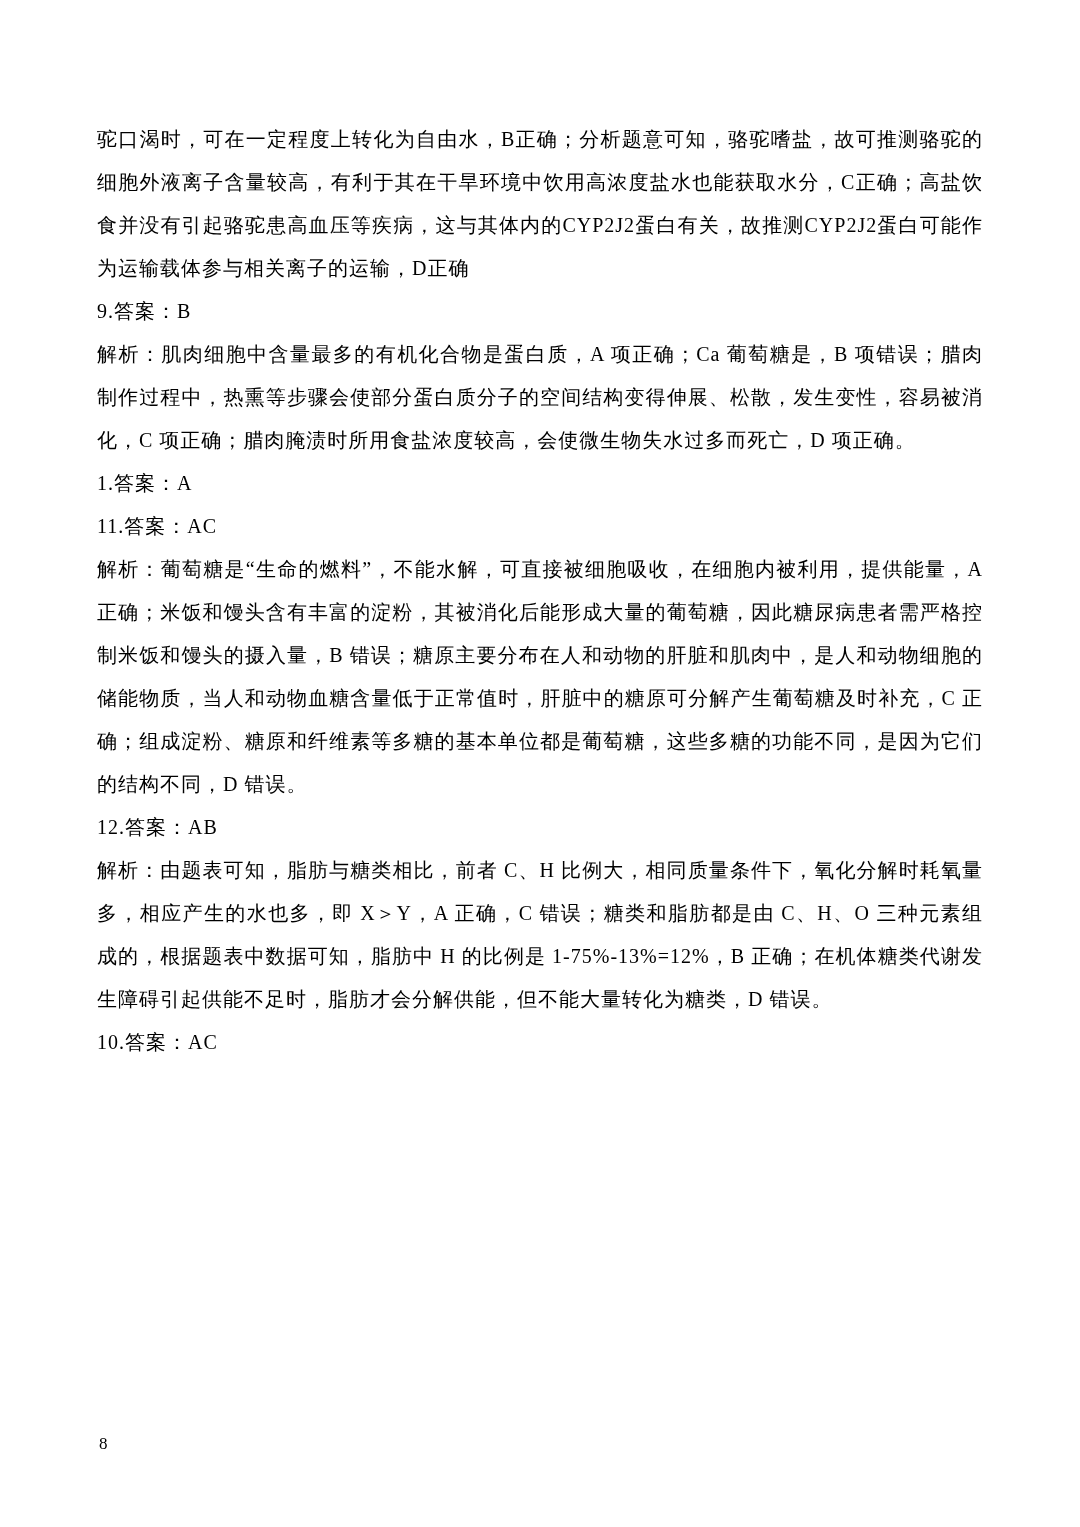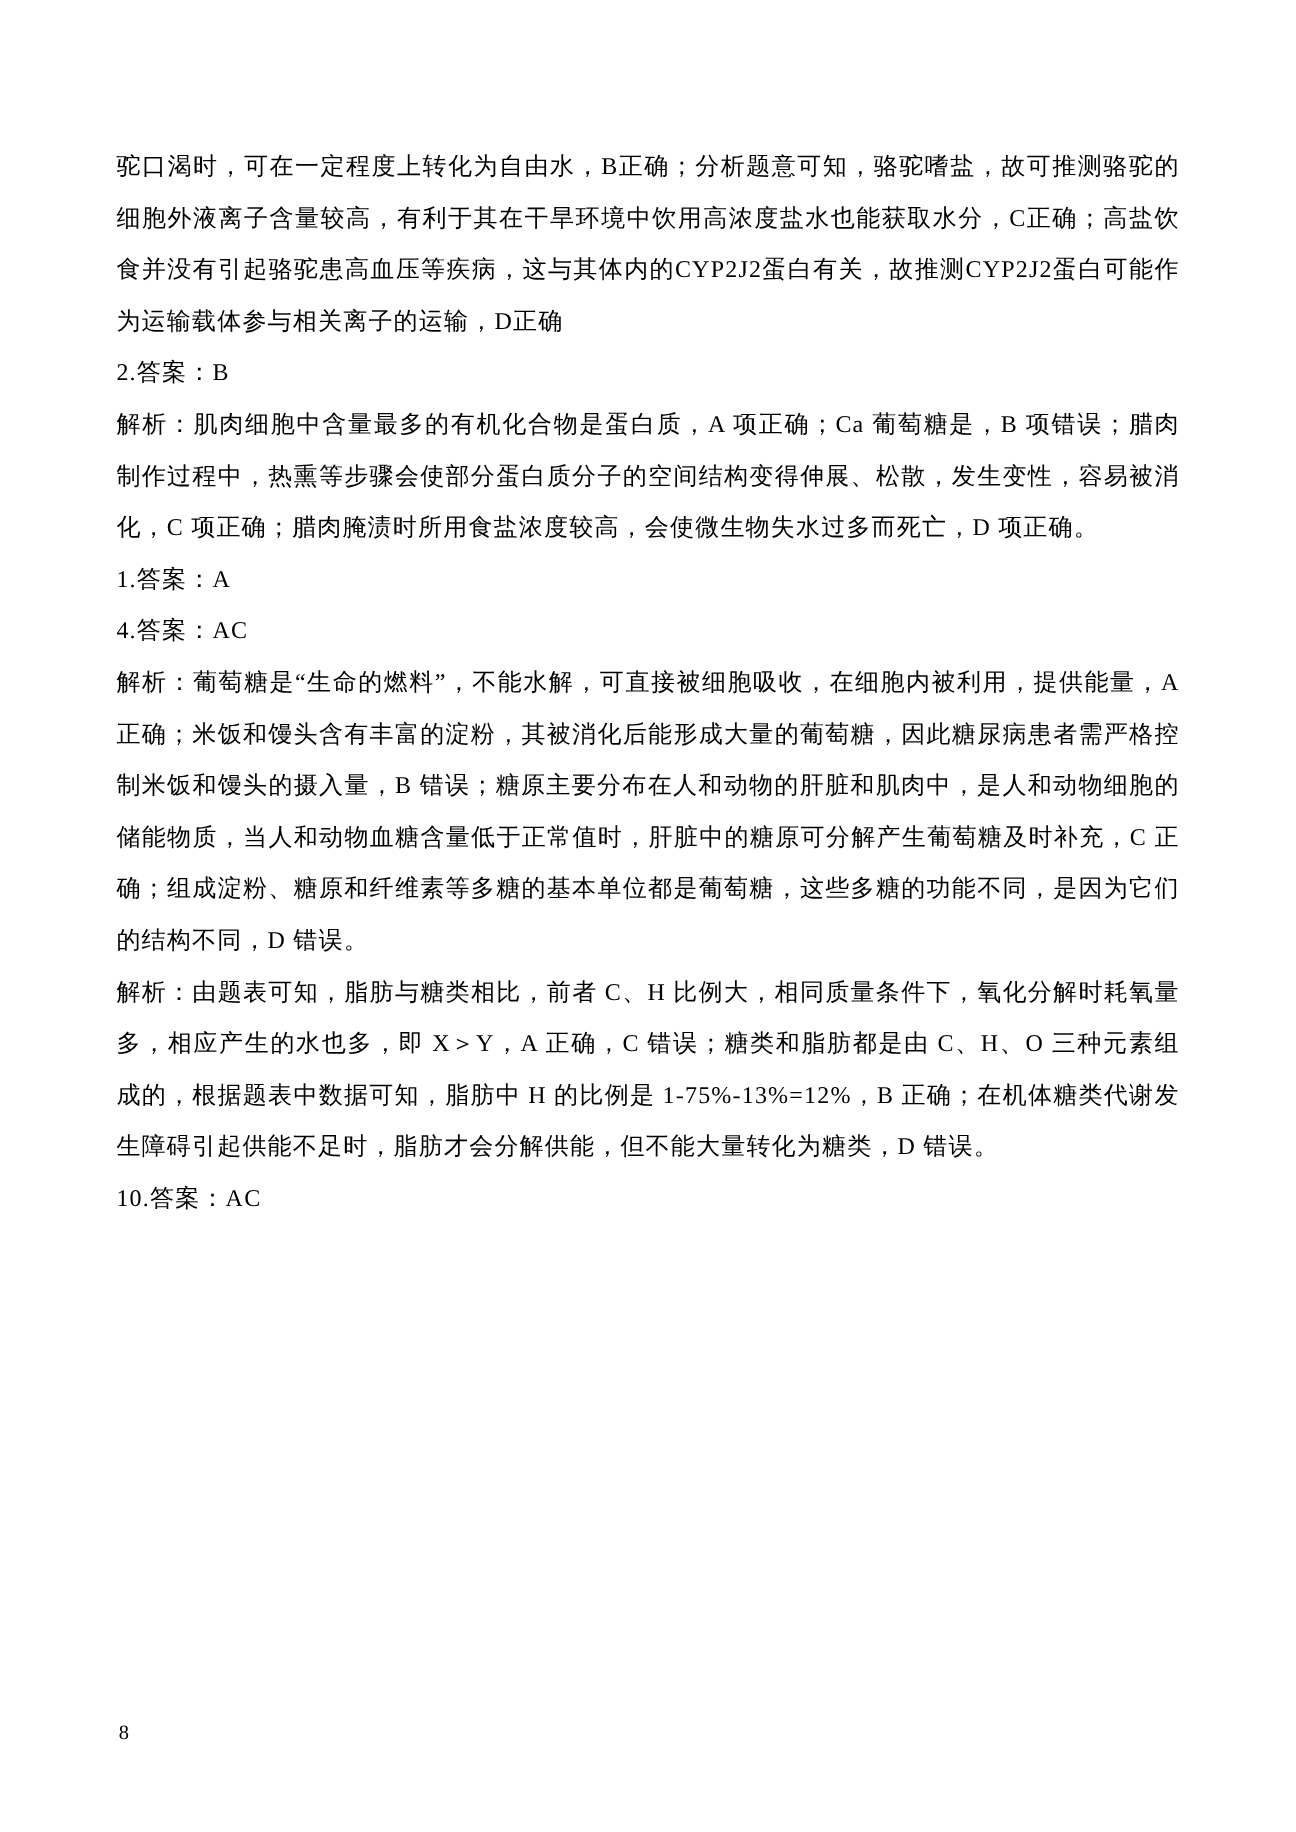--- a/index.html
+++ b/index.html
@@ -46,22 +46,23 @@
     font-size: 17px;
     line-height: 24px;
   }
 </style>
 </head>
 <body>
 
 <div class="page">
   <div class="content">
     <p>驼口渴时，可在一定程度上转化为自由水，B正确；分析题意可知，骆驼嗜盐，故可推测骆驼的细胞外液离子含量较高，有利于其在干旱环境中饮用高浓度盐水也能获取水分，C正确；高盐饮食并没有引起骆驼患高血压等疾病，这与其体内的CYP2J2蛋白有关，故推测CYP2J2蛋白可能作为运输载体参与相关离子的运输，D正确</p>
-    <p>2.答案：B</p>
+    <p>9.答案：B</p>
     <p>解析：肌肉细胞中含量最多的有机化合物是蛋白质，A 项正确；Ca 葡萄糖是，B 项错误；腊肉制作过程中，热熏等步骤会使部分蛋白质分子的空间结构变得伸展、松散，发生变性，容易被消化，C 项正确；腊肉腌渍时所用食盐浓度较高，会使微生物失水过多而死亡，D 项正确。</p>
     <p>1.答案：A</p>
-    <p>4.答案：AC</p>
+    <p>11.答案：AC</p>
     <p>解析：葡萄糖是“生命的燃料”，不能水解，可直接被细胞吸收，在细胞内被利用，提供能量，A 正确；米饭和馒头含有丰富的淀粉，其被消化后能形成大量的葡萄糖，因此糖尿病患者需严格控制米饭和馒头的摄入量，B 错误；糖原主要分布在人和动物的肝脏和肌肉中，是人和动物细胞的储能物质，当人和动物血糖含量低于正常值时，肝脏中的糖原可分解产生葡萄糖及时补充，C 正确；组成淀粉、糖原和纤维素等多糖的基本单位都是葡萄糖，这些多糖的功能不同，是因为它们的结构不同，D 错误。</p>
+    <p>12.答案：AB</p>
     <p>解析：由题表可知，脂肪与糖类相比，前者 C、H 比例大，相同质量条件下，氧化分解时耗氧量多，相应产生的水也多，即 X＞Y，A 正确，C 错误；糖类和脂肪都是由 C、H、O 三种元素组成的，根据题表中数据可知，脂肪中 H 的比例是 1-75%-13%=12%，B 正确；在机体糖类代谢发生障碍引起供能不足时，脂肪才会分解供能，但不能大量转化为糖类，D 错误。</p>
     <p>10.答案：AC</p>
   </div>
   <div class="page-number">8</div>
 </div>
 
 </body></html>

